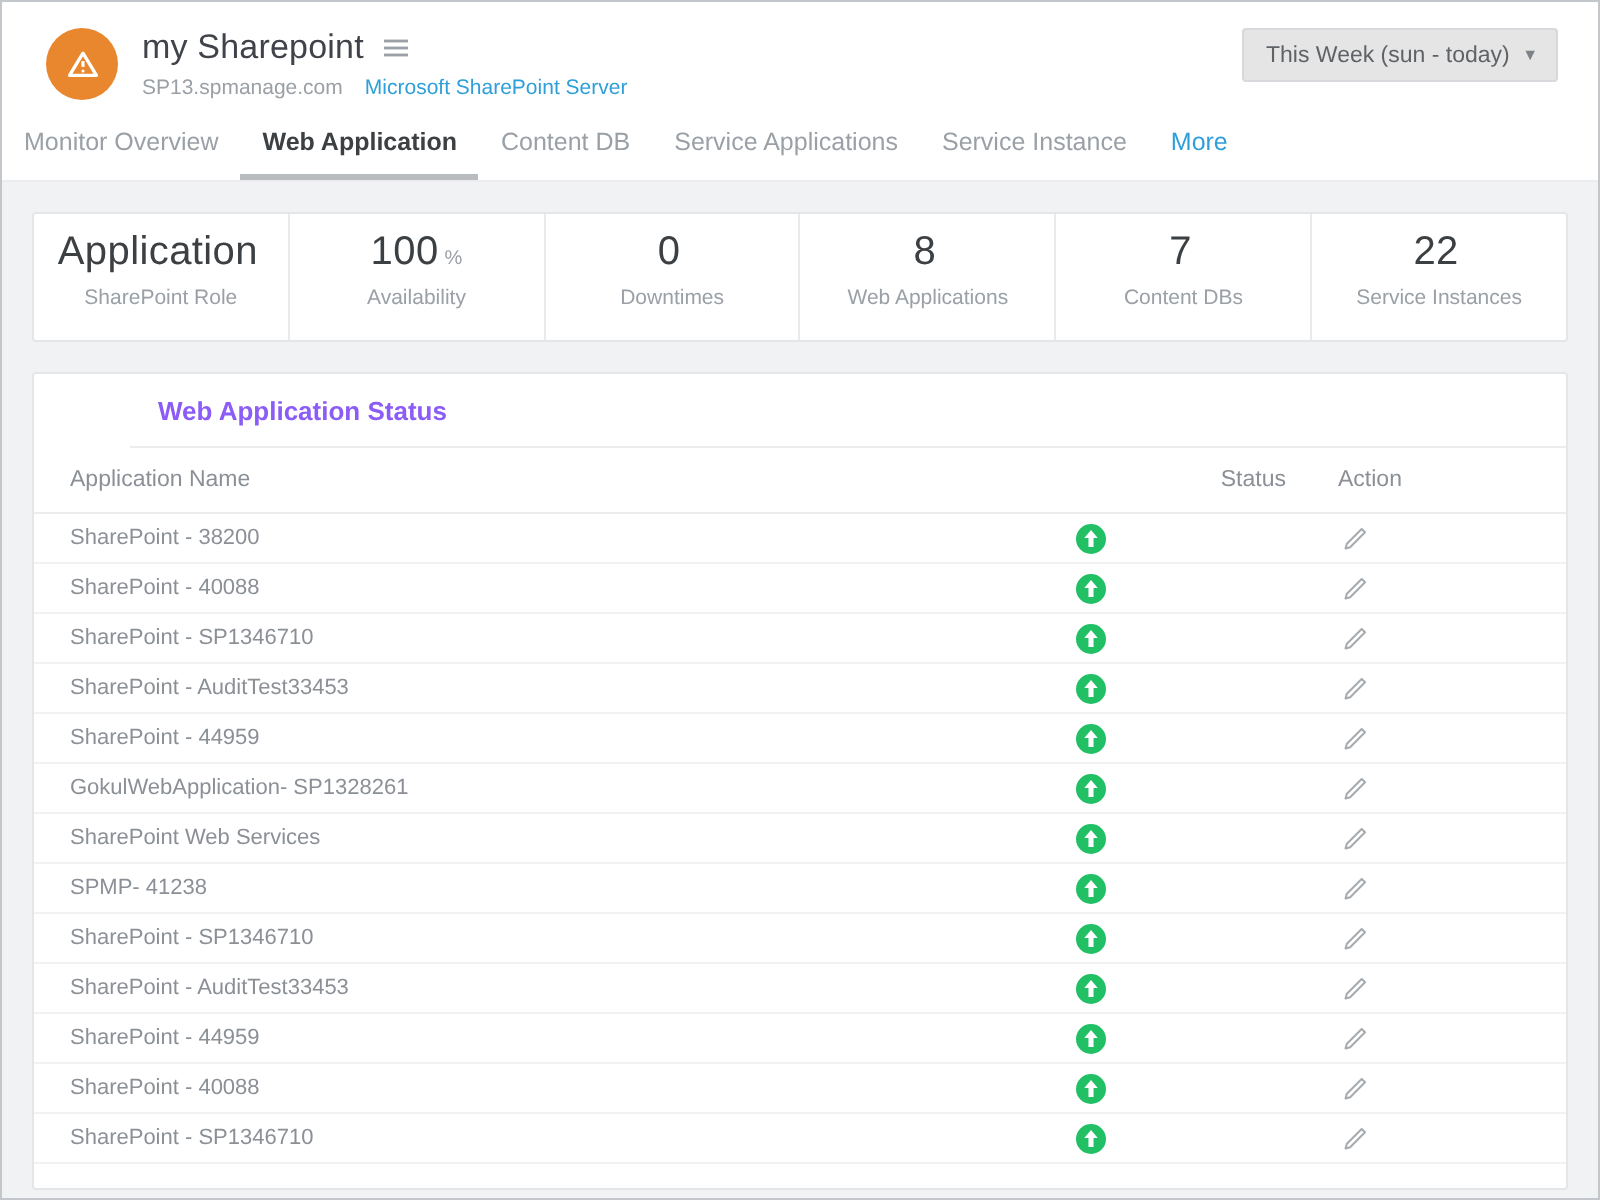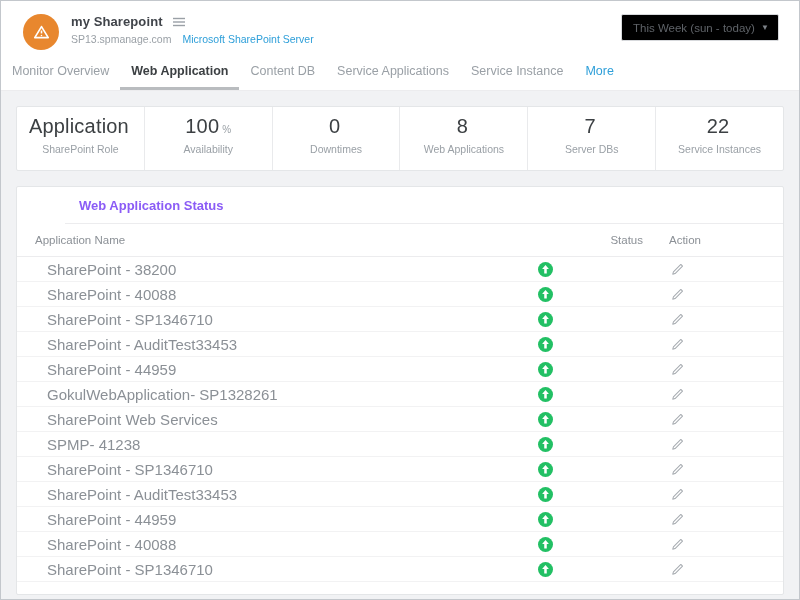--- a/index.html
+++ b/index.html
@@ -25,32 +25,32 @@
   .logo-circle {
     width: 36px; height: 36px;
     border-radius: 50%;
     background: var(--accent-orange, #E8872E);
     display: flex; align-items: center; justify-content: center;
     flex: 0 0 auto;
   }
   .header-text { margin-left: 12px; }
   .title-row { display: flex; align-items: center; }
   .monitor-title {
-    font-size: 13px; font-weight: 700; color: #40444a; letter-spacing: .1px;
+    font-size: 17px; font-weight: 400; color: #40444a; letter-spacing: .1px;
   }
   .hamburger { margin-left: 9px; display: inline-flex; cursor: pointer; }
   .subtitle-row { margin-top: 4px; font-size: 10.5px; display: flex; gap: 11px; align-items: flex-start; }
   .host { color: #9aa0a6; }
   .server-link { color: var(--link-blue, #2E9FD9); text-decoration: none; cursor: pointer; }
 
   .period-select {
     position: absolute; right: 20px; top: 13px;
     width: 158px; height: 27px;
     border: 1px solid #d7d9dc; border-radius: 2px;
-    background: #000000;
+    background: #e5e5e5;
     display: flex; align-items: center; justify-content: space-between;
     padding: 0 9px 0 11px;
     font-size: 11.5px; color: #5f6368;
     cursor: pointer;
   }
   .caret { font-size: 8px; color: #7d8288; line-height: 1; }
 
   
   .tabs {
     display: flex;
@@ -112,21 +112,21 @@
     font-size: 11.5px; color: #8b9096;
     border-bottom: 1px solid #ececee;
   }
   .cell-name { flex: 1; padding-left: 18px; }
   .cell-status { width: 115px; display: flex; align-items: center; }
   .thead .cell-status { justify-content: flex-end; }
   .cell-action { width: 140px; padding-left: 26px; display: flex; align-items: center; }
   .trow {
     height: 25px;
     border-bottom: 1px solid #f2f2f3;
-    font-size: 15px; color: #8b9096; padding-left: 12px;
+    font-size: 11px; color: #8b9096;
   }
   .trow .cell-status { padding-left: 10px; }
   .status-badge { display: inline-flex; width: 15px; height: 15px; }
   .edit-btn { display: inline-flex; cursor: pointer; padding: 2px; }
 </style>
 </head>
 <body>
 
 <div class="page">
 
@@ -211,21 +211,21 @@
             <span class="stat-unit"></span>
           </div>
           <div class="stat-label">Web Applications</div>
         </div>
 
         <div class="stat">
           <div class="stat-value-row">
             <span class="stat-value">7</span>
             <span class="stat-unit"></span>
           </div>
-          <div class="stat-label">Server DBs</div>
+          <div class="stat-label">Content DBs</div>
         </div>
 
         <div class="stat">
           <div class="stat-value-row">
             <span class="stat-value">22</span>
             <span class="stat-unit"></span>
           </div>
           <div class="stat-label">Service Instances</div>
         </div>
       </div>

